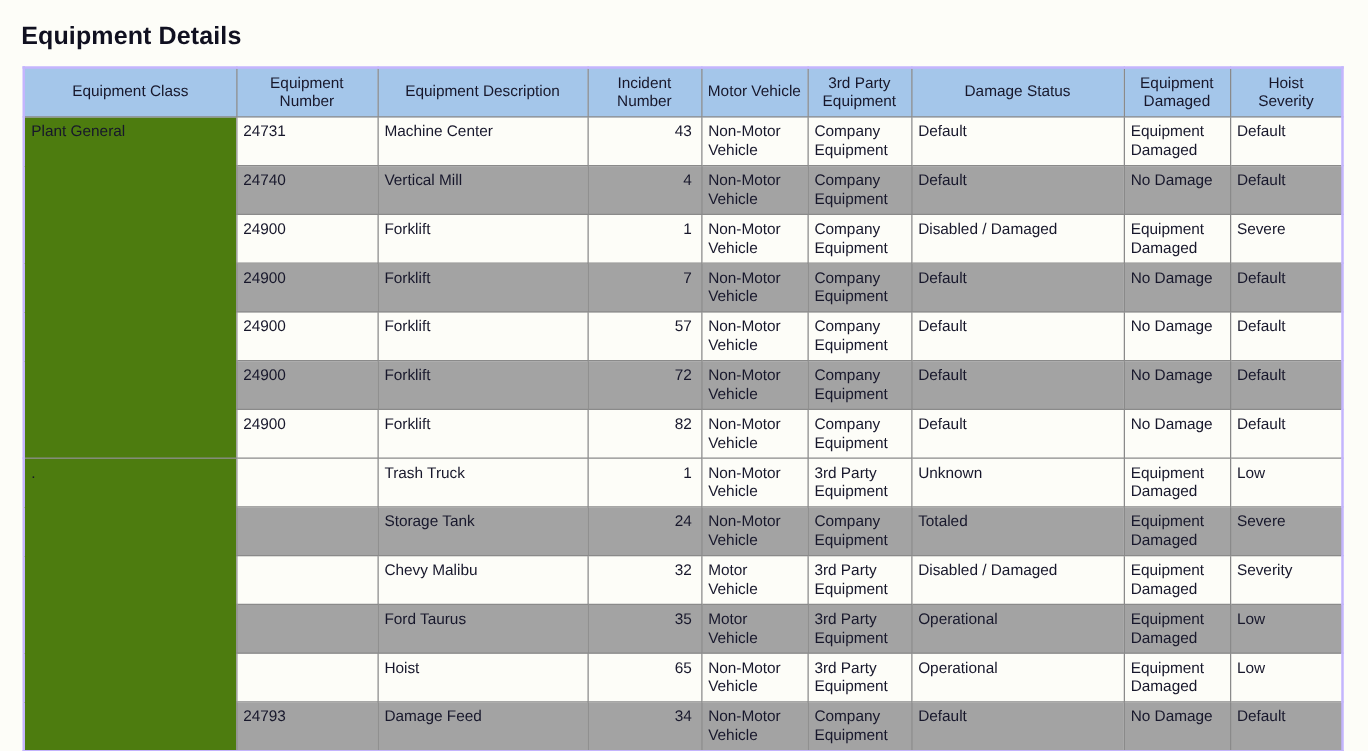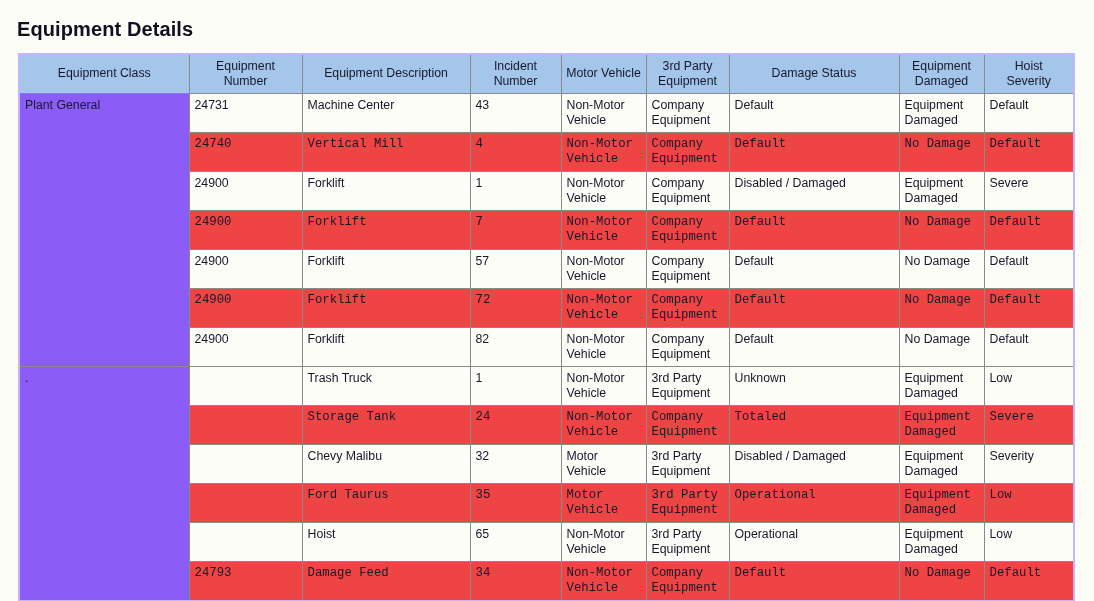--- a/index.html
+++ b/index.html
@@ -69,27 +69,27 @@
     border: 1px solid #8a8a8a;
     font-size: 12.3px;
     line-height: 14.5px;
     color: #17172b;
     padding: 4px 5px 4px 5px;
     vertical-align: top;
     height: 30px;
     background: #fdfdf8;
   }
 
-  table.equip td.alt { background: #ef4444; font-family: Liberation Mono, monospace; }
-
-  table.equip td.num { text-align: left; padding-right: 7px; }
+  table.equip td.alt { background: #a3a3a3; }
+
+  table.equip td.num { text-align: right; padding-right: 7px; }
 
   table.equip td.group {
     vertical-align: top;
-    background: #8b5cf6;
+    background: #4d7c0f;
   }
 </style>
 </head>
 <body>
 
 <h1 class="page-title">Equipment Details</h1>
 
 <div class="table-wrap">
   <table class="equip">
     <colgroup>

